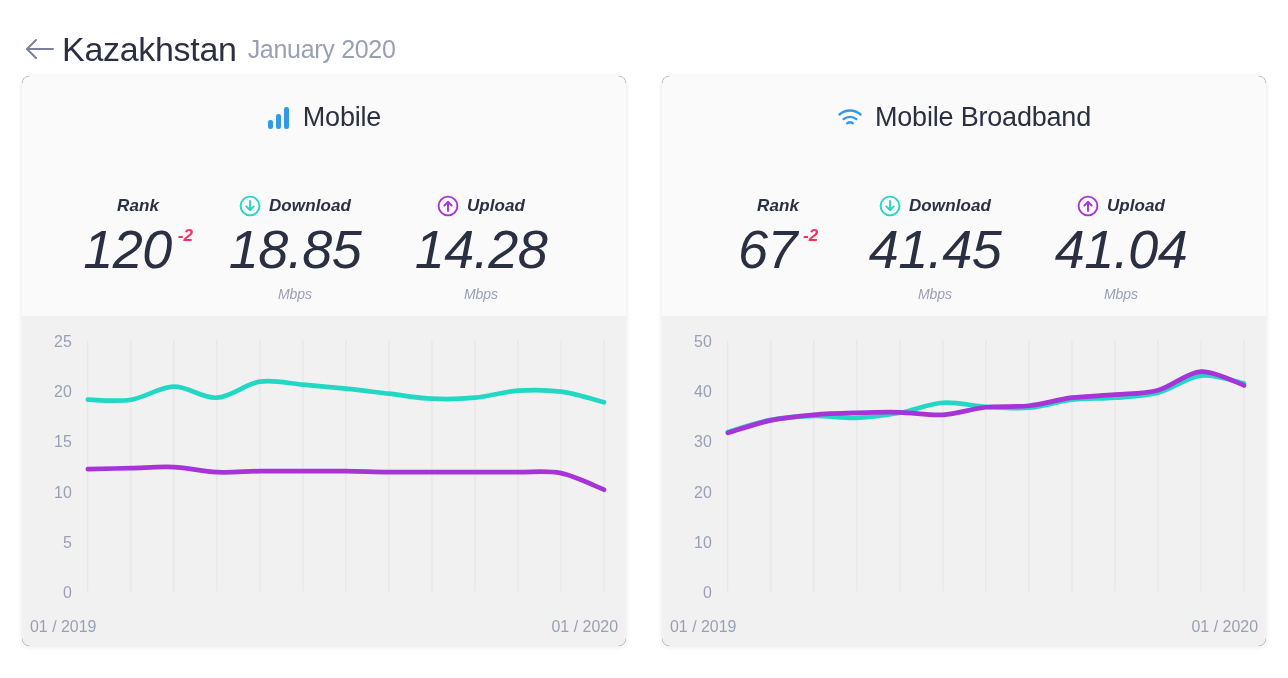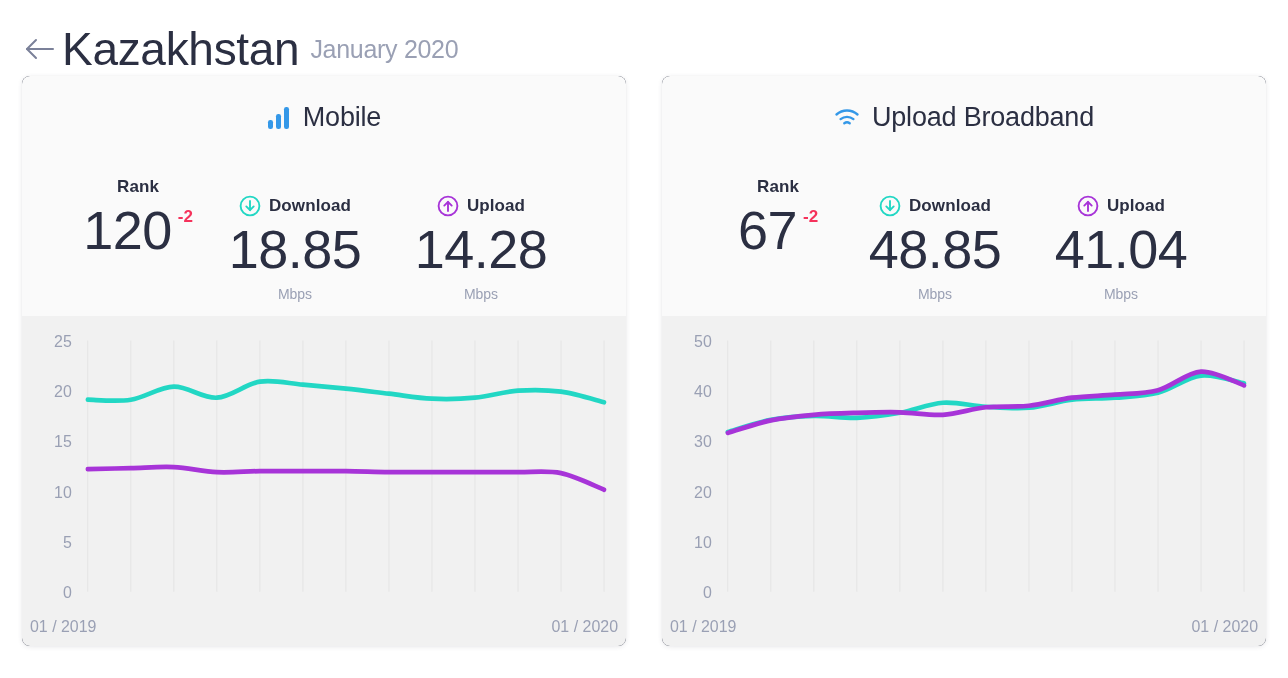--- a/index.html
+++ b/index.html
@@ -24,21 +24,21 @@
     height: 34px;
     flex: 0 0 auto;
     display: flex;
     align-items: center;
     justify-content: center;
     cursor: pointer;
     margin-right: 6px;
   }
   .back-arrow svg { display: block; }
   .header-title {
-    font-size: 46px;
+    font-size: 34px;
     font-weight: 400;
     color: #2b2f42;
     letter-spacing: -0.3px;
     line-height: 1;
   }
   .header-subtitle {
     font-size: 25px;
     font-weight: 400;
     color: #9aa0b4;
     letter-spacing: -0.3px;
@@ -79,22 +79,23 @@
     font-size: 27px;
     font-weight: 400;
     color: #2b2f42;
     letter-spacing: -0.2px;
   }
   .card-title .title-icon { display: flex; align-items: flex-end; }
 
   .stats {
     display: flex;
     justify-content: center;
-    align-items: center;
+    align-items: flex-end;
     padding: 0 14px;
+    font-style: italic;
   }
   .stat {
     display: flex;
     flex-direction: column;
     align-items: center;
     padding: 0 6px;
   }
   .stat.rank-stat { min-width: 128px; }
   .stat.metric-stat { min-width: 186px; margin-top: 38px; }
 
@@ -276,21 +277,21 @@
   <div class="card">
     <div class="card-top">
       <div class="card-title">
         <span class="title-icon">
           <svg width="26" height="22" viewBox="0 0 26 22" aria-hidden="true">
             <path d="M2.5 7.5 A16 16 0 0 1 23.5 7.5" fill="none" stroke="#3498e8" stroke-width="2.4" stroke-linecap="round"></path>
             <path d="M6.6 12.1 A10.2 10.2 0 0 1 19.4 12.1" fill="none" stroke="#3498e8" stroke-width="2.4" stroke-linecap="round"></path>
             <path d="M10.3 16.3 A4.6 4.6 0 0 1 15.7 16.3" fill="none" stroke="#3498e8" stroke-width="2.4" stroke-linecap="round"></path>
           </svg>
         </span>
-        <span class="title-text">Upload Broadband</span>
+        <span class="title-text">Mobile Broadband</span>
       </div>
 
       <div class="stats">
         <div class="stat rank-stat">
           <div class="stat-label-row">
             <span class="stat-label">Rank</span>
           </div>
           <div class="stat-value-row">
             <span class="stat-value">67</span>
             <span class="stat-delta">-2</span>
@@ -303,21 +304,21 @@
             <span class="circle-icon">
               <svg width="22" height="22" viewBox="0 0 22 22" aria-hidden="true">
                 <circle cx="11" cy="11" r="9.4" fill="none" stroke="#22d7c4" stroke-width="1.9"></circle>
                 <path d="M11 6 V15" stroke="#22d7c4" stroke-width="1.9" stroke-linecap="round" fill="none"></path>
                 <path d="M7.3 11.4 L11 15.2 L14.7 11.4" stroke="#22d7c4" stroke-width="1.9" stroke-linecap="round" stroke-linejoin="round" fill="none"></path>
               </svg>
             </span>
             <span class="stat-label">Download</span>
           </div>
           <div class="stat-value-row">
-            <span class="stat-value">48.85</span>
+            <span class="stat-value">41.45</span>
           </div>
           <span class="stat-unit">Mbps</span>
         </div>
 
         <div class="stat metric-stat">
           <div class="stat-label-row">
             <span class="circle-icon">
               <svg width="22" height="22" viewBox="0 0 22 22" aria-hidden="true">
                 <circle cx="11" cy="11" r="9.4" fill="none" stroke="#a734d8" stroke-width="1.9"></circle>
                 <path d="M11 16 V7" stroke="#a734d8" stroke-width="1.9" stroke-linecap="round" fill="none"></path>

